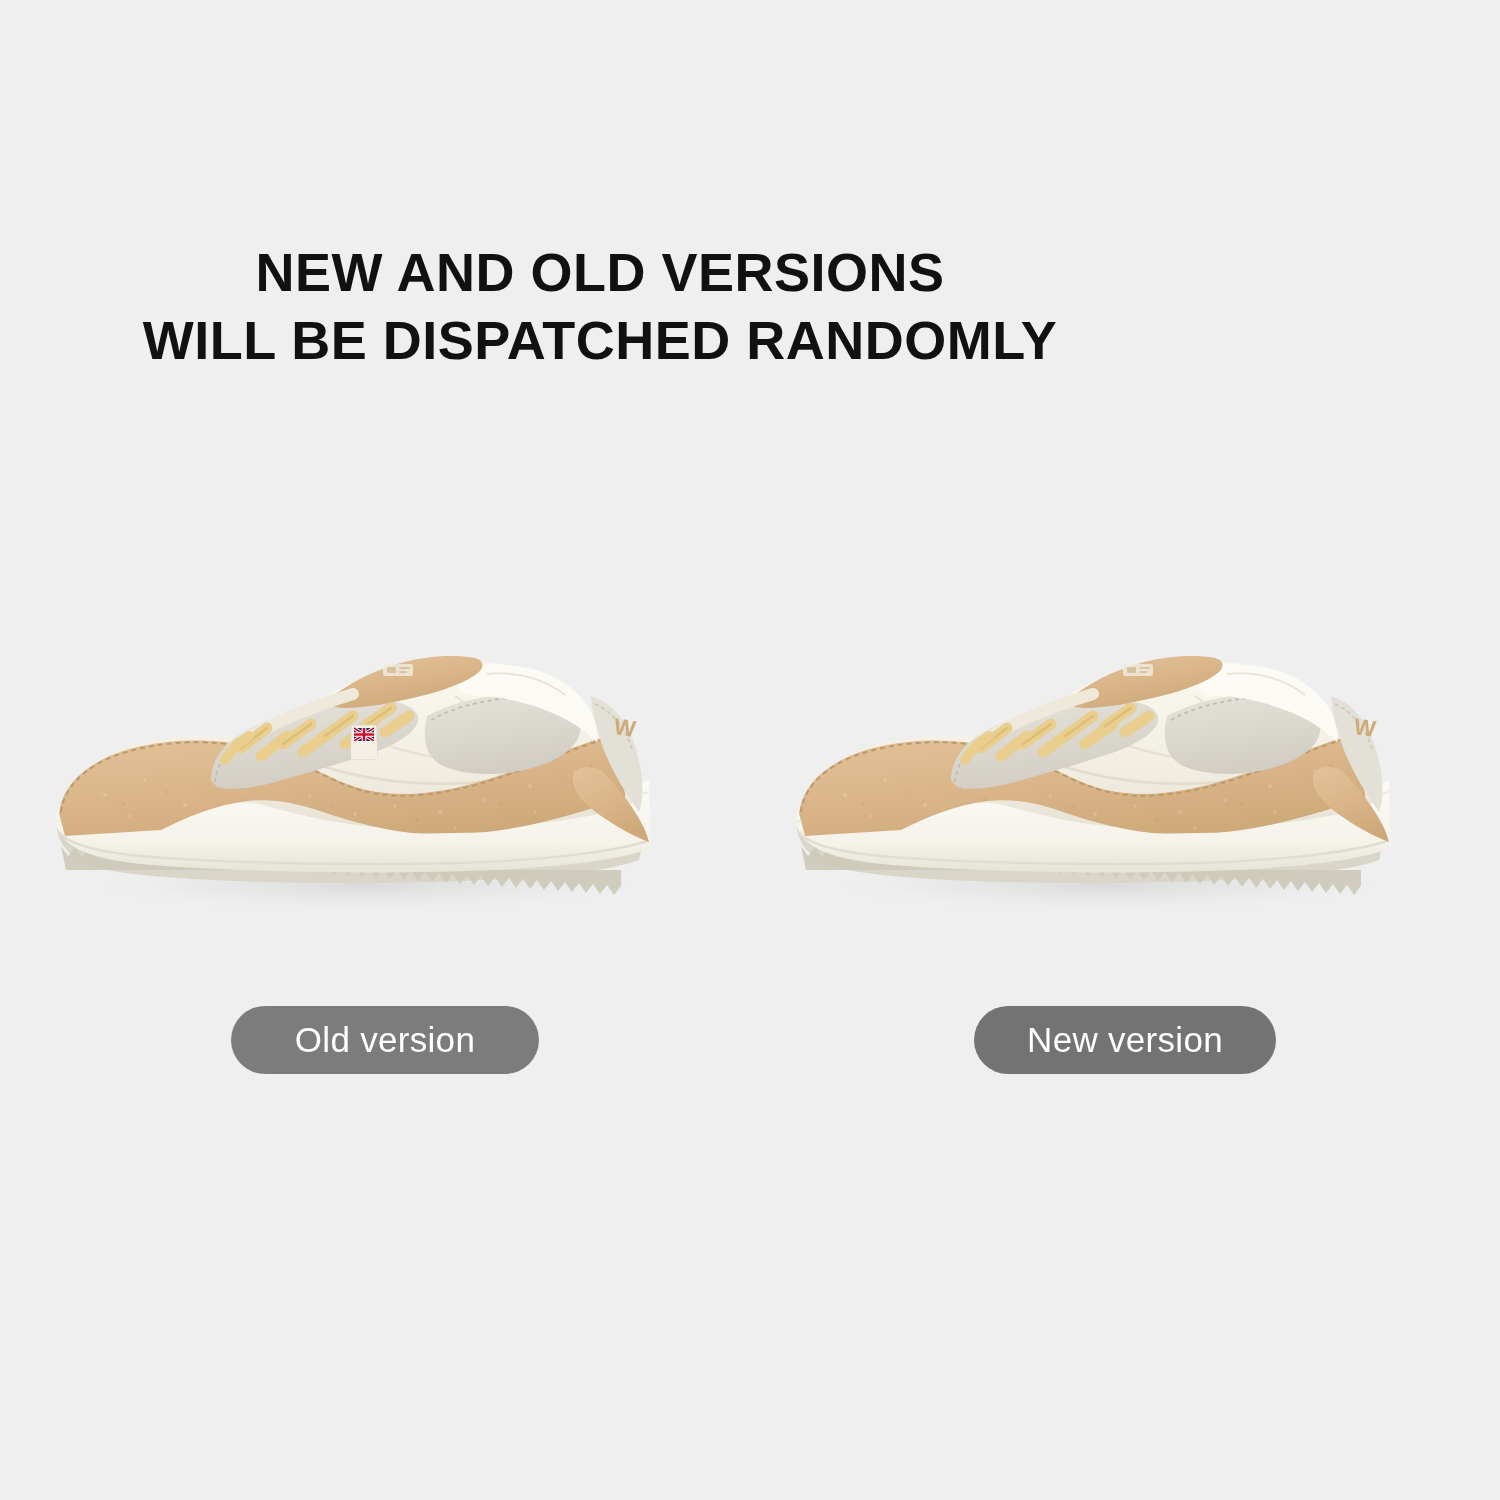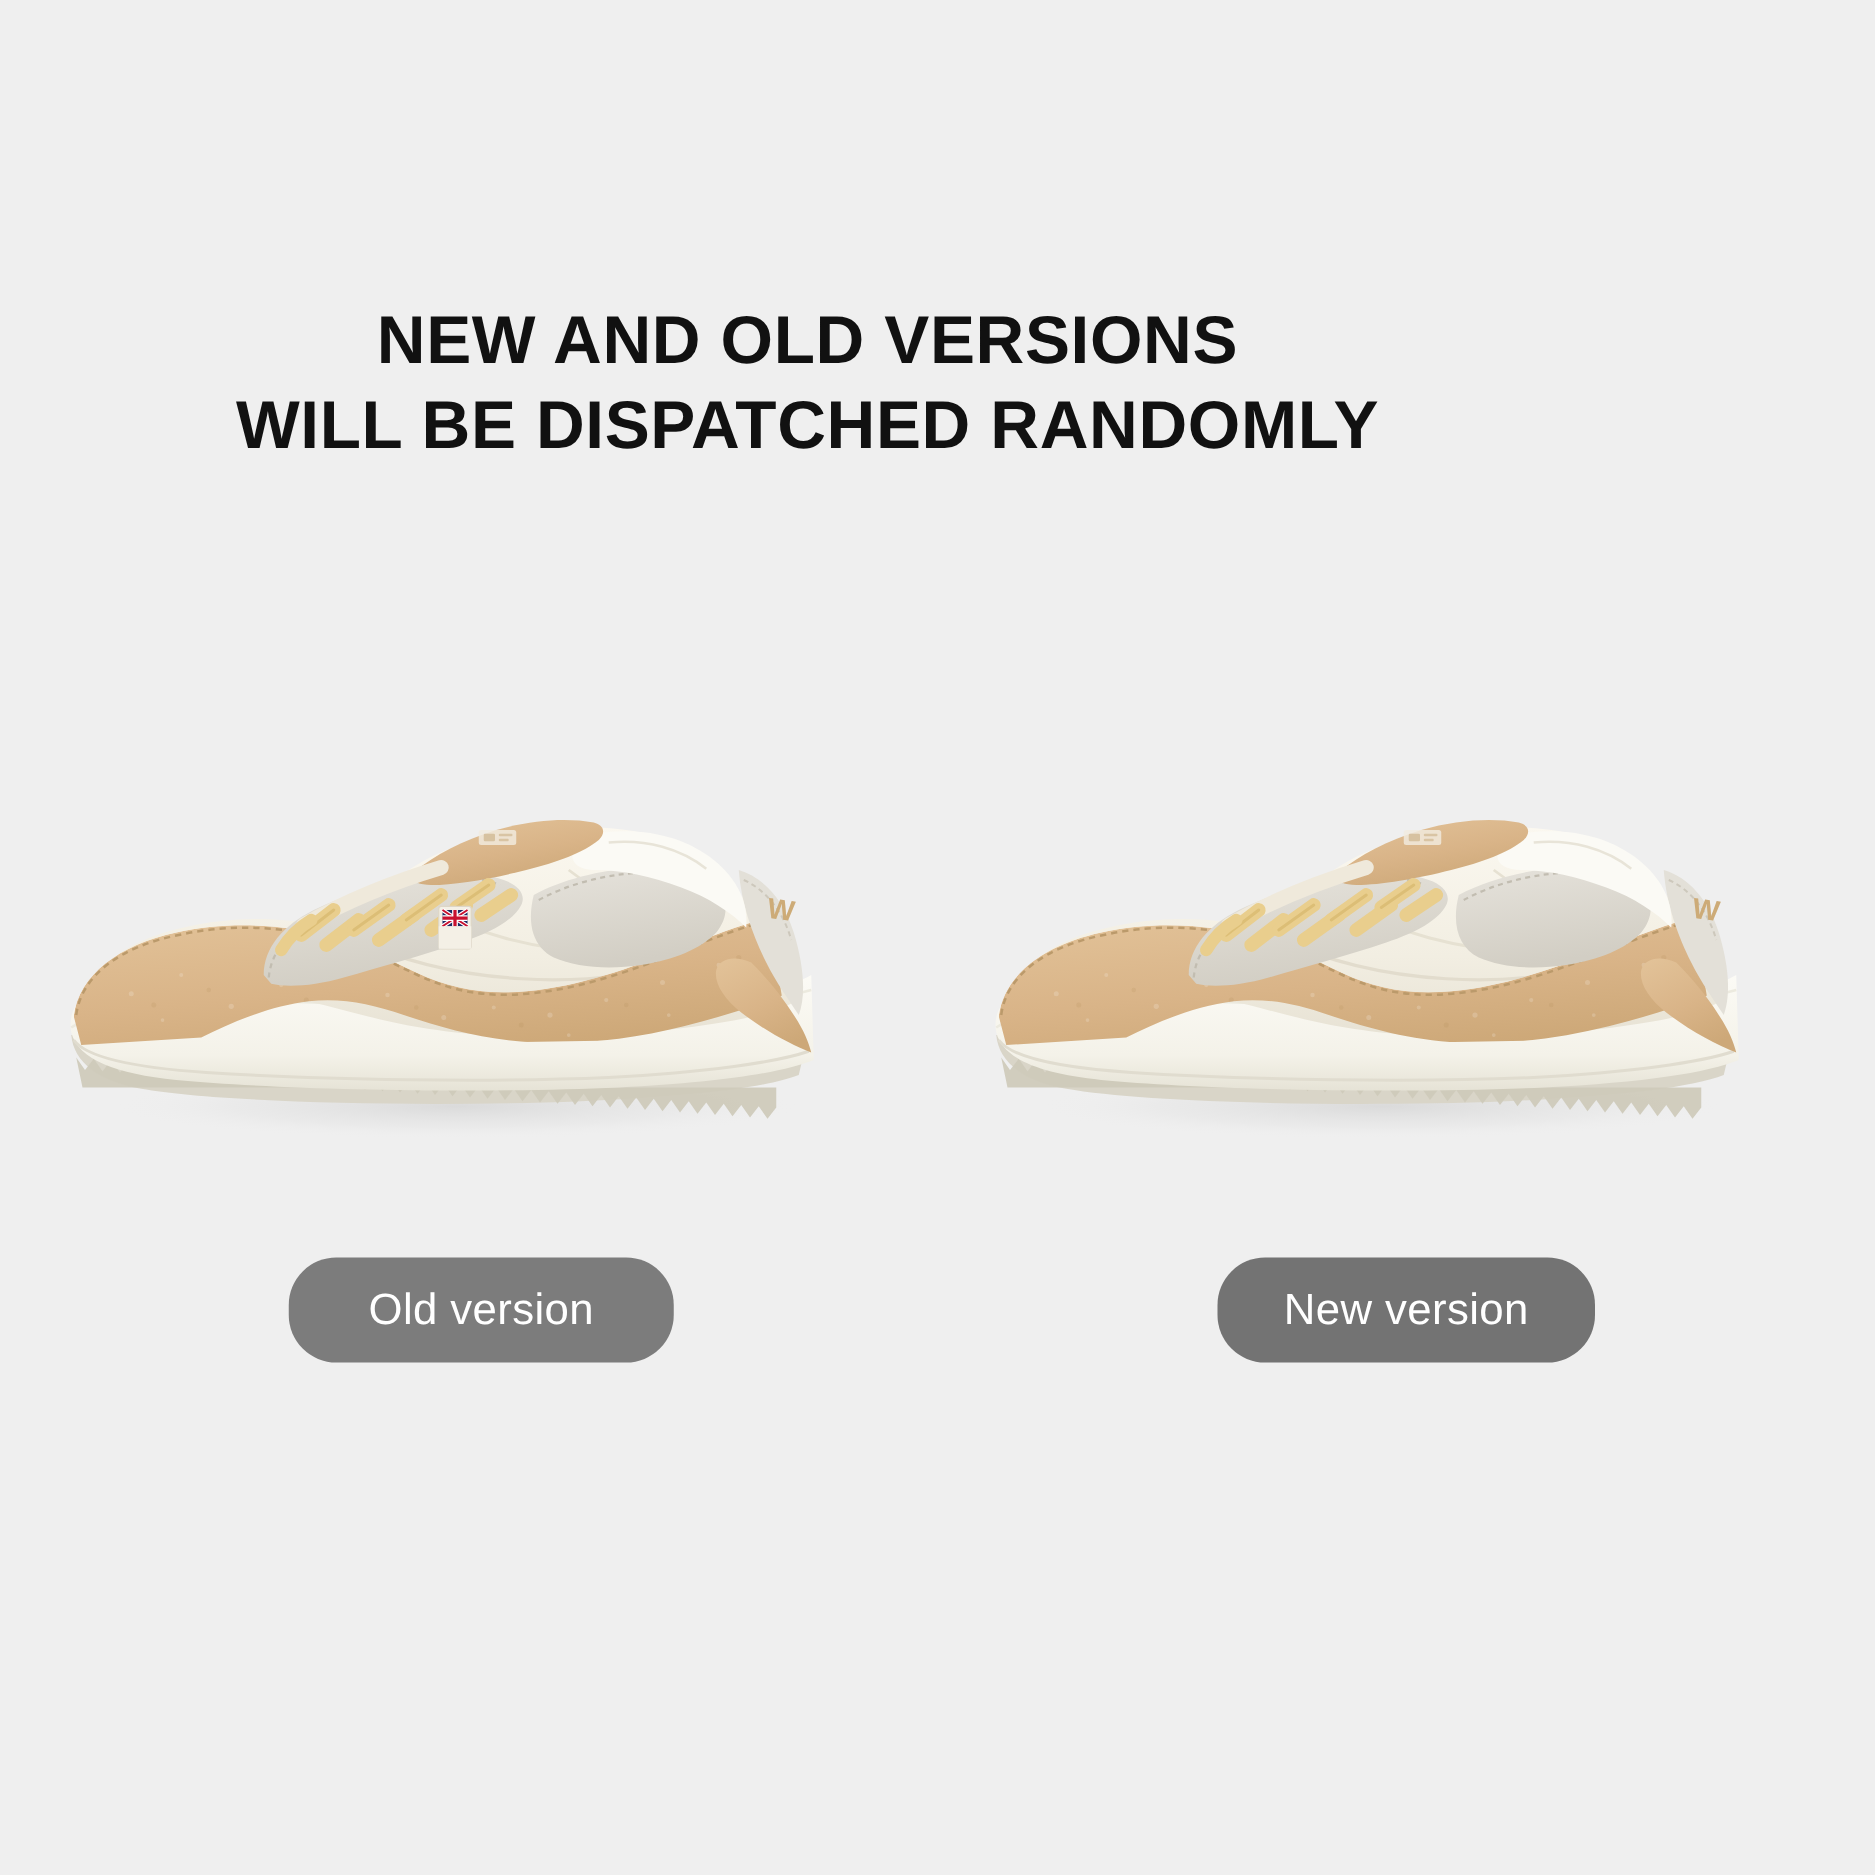--- a/index.html
+++ b/index.html
@@ -25,21 +25,20 @@
     position: absolute;
     top: 238px;
     left: 0;
     width: 1200px;
     text-align: center;
     font-weight: bold;
     font-size: 54px;
     line-height: 68px;
     letter-spacing: 0.5px;
     color: #111111;
-    padding-left: 46px;
   }
   .headline .hl-line { display: block; }
 
   
   .product-row {
     position: absolute;
     top: 600px;
     left: 0;
     width: 1500px;
     height: 340px;
@@ -58,21 +57,21 @@
   .badge-row {
     position: absolute;
     top: 1006px;
     left: 0;
     width: 1500px;
     height: 78px;
   }
   .badge {
     position: absolute;
     top: 0;
-    height: 84px;
+    height: 68px;
     border-radius: 38px;
     display: flex;
     align-items: center;
     justify-content: center;
     font-size: 35px;
     color: #ffffff;
     letter-spacing: 0.3px;
     box-sizing: border-box;
   }
   .badge-old {

